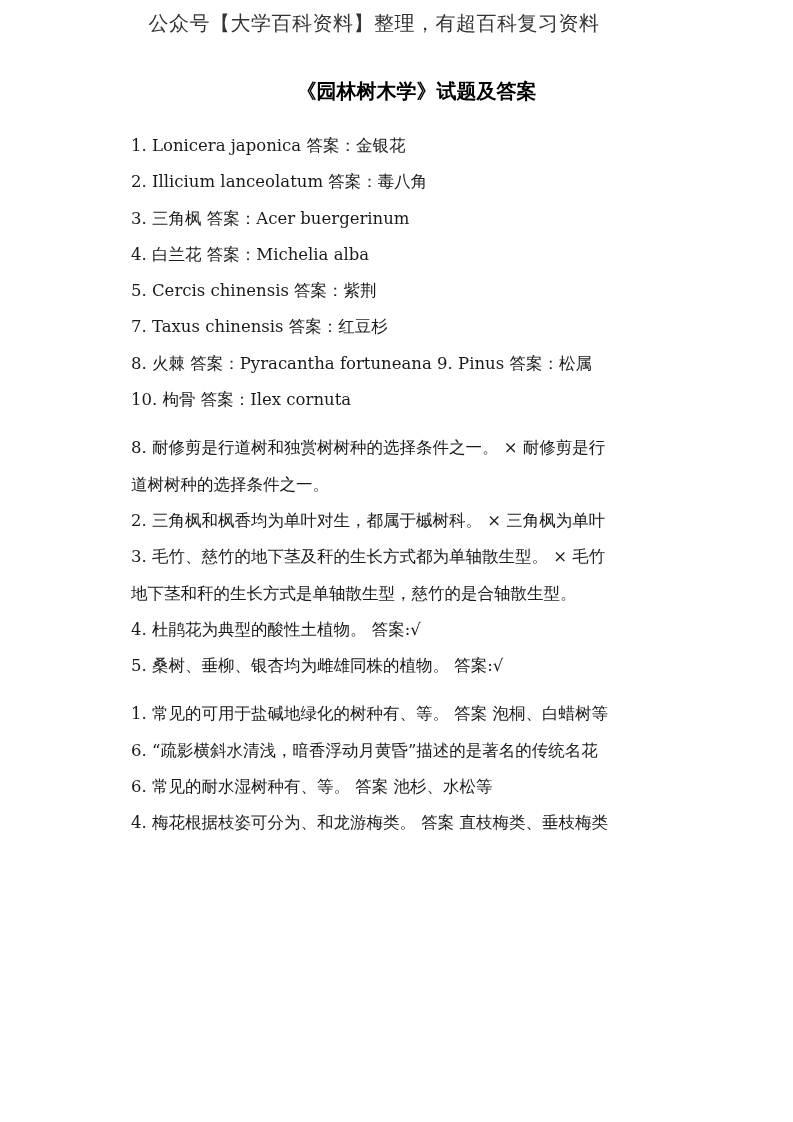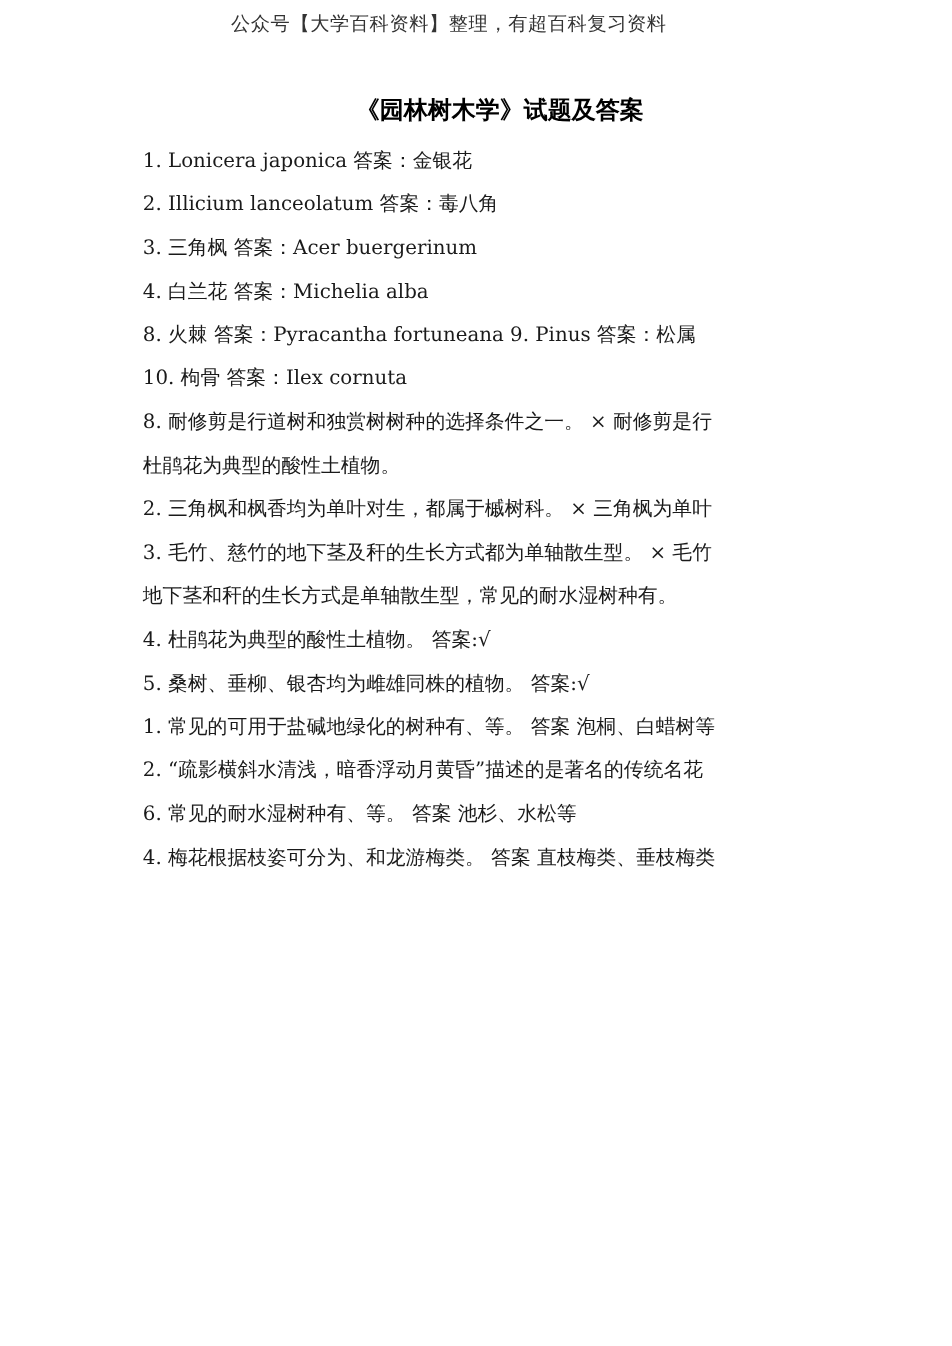--- a/index.html
+++ b/index.html
@@ -14,21 +14,21 @@
       overflow: hidden;
       font-family: "DejaVu Serif", "Liberation Serif", serif;
       color: #1a1a1a;
     }
     .page-header {
       position: absolute;
       top: 10px;
       left: 0;
       width: 748px;
       text-align: center;
-      font-size: 16px;
+      font-size: 20px;
       color: #333333;
       letter-spacing: 0.5px;
     }
     .doc-title {
       position: absolute;
       top: 78px;
       left: 0;
       width: 793px;
       text-align: center;
       font-size: 20px;
@@ -44,48 +44,50 @@
       width: 556px;
     }
     .line {
       height: 36.3px;
       line-height: 36.3px;
       font-size: 16.5px;
       white-space: nowrap;
       color: #1a1a1a;
     }
     .section {
-      margin: 0;
+      margin: 12px;
       padding: 0;
     }
   </style>
 </head>
 <body>
 
 <div class="page-header">公众号【大学百科资料】整理，有超百科复习资料</div>
 
 <div class="doc-title">《园林树木学》试题及答案</div>
 
 <div class="content">
   <div class="section">
     <div class="line">1. Lonicera japonica 答案：金银花</div>
     <div class="line">2. Illicium lanceolatum 答案：毒八角</div>
     <div class="line">3. 三角枫 答案：Acer buergerinum</div>
     <div class="line">4. 白兰花 答案：Michelia alba</div>
+    <div class="line">5. Cercis chinensis 答案：紫荆</div>
+    <div class="line">7. Taxus chinensis 答案：红豆杉</div>
     <div class="line">8. 火棘 答案：Pyracantha fortuneana 9. Pinus 答案：松属</div>
     <div class="line">10. 枸骨 答案：Ilex cornuta</div>
   </div>
   <div class="section">
     <div class="line">8. 耐修剪是行道树和独赏树树种的选择条件之一。 × 耐修剪是行</div>
-    <div class="line">杜鹃花为典型的酸性土植物。</div>
+    <div class="line">道树树种的选择条件之一。</div>
     <div class="line">2. 三角枫和枫香均为单叶对生，都属于槭树科。 × 三角枫为单叶</div>
     <div class="line">3. 毛竹、慈竹的地下茎及秆的生长方式都为单轴散生型。 × 毛竹</div>
-    <div class="line">地下茎和秆的生长方式是单轴散生型，常见的耐水湿树种有。</div>
+    <div class="line">地下茎和秆的生长方式是单轴散生型，慈竹的是合轴散生型。</div>
     <div class="line">4. 杜鹃花为典型的酸性土植物。 答案:√</div>
     <div class="line">5. 桑树、垂柳、银杏均为雌雄同株的植物。 答案:√</div>
   </div>
   <div class="section">
     <div class="line">1. 常见的可用于盐碱地绿化的树种有、等。 答案 泡桐、白蜡树等</div>
-    <div class="line">2. “疏影横斜水清浅，暗香浮动月黄昏”描述的是著名的传统名花</div>
+    <div class="line">6. “疏影横斜水清浅，暗香浮动月黄昏”描述的是著名的传统名花</div>
     <div class="line">6. 常见的耐水湿树种有、等。 答案 池杉、水松等</div>
     <div class="line">4. 梅花根据枝姿可分为、和龙游梅类。 答案 直枝梅类、垂枝梅类</div>
   </div>
 </div>
 
 </body></html>

